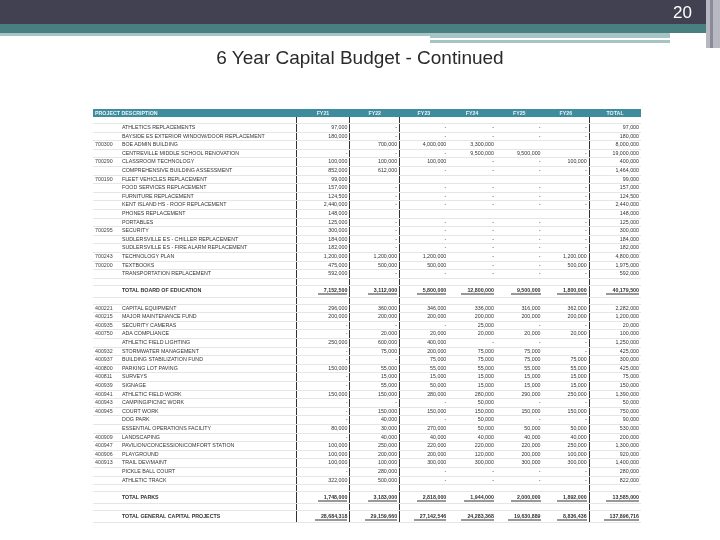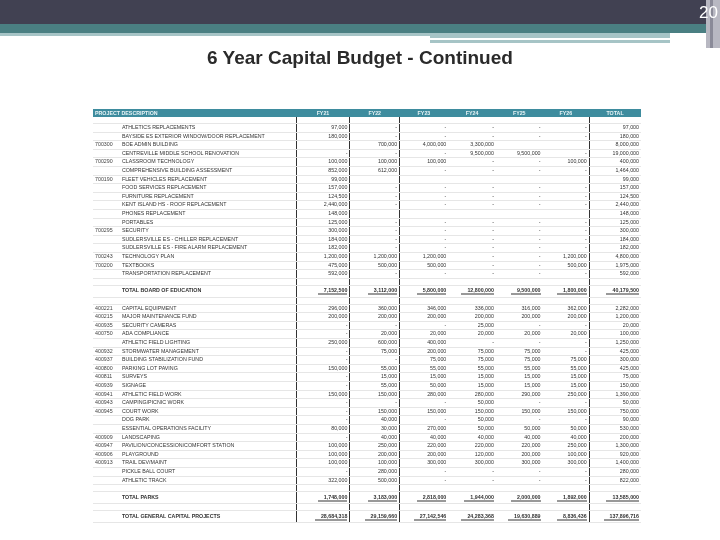--- a/index.html
+++ b/index.html
@@ -4,22 +4,22 @@
   <style>
     html, body { margin: 0; padding: 0; }
     body { width: 720px; height: 540px; position: relative; background: #ffffff; overflow: hidden; font-family: "Liberation Sans", sans-serif; }
     .topbar { position: absolute; left: 0; top: 0; width: 720px; height: 24px; background: #414152; }
     .tealbar { position: absolute; left: 0; top: 24px; width: 720px; height: 9px; background: #4a7f82; }
     .tealbar2 { position: absolute; left: 0; top: 33px; width: 430px; height: 3px; background: #a6c4c6; }
     .tealbar3 { position: absolute; left: 430px; top: 33px; width: 240px; height: 10px; background: #a6c4c6; }
     .tealbar3 .inner { position: absolute; left: 0; top: 5px; width: 240px; height: 2px; background: #ffffff; }
     .rightedge { position: absolute; left: 706px; top: 0; width: 14px; height: 48px; background: #b8b8c2; }
     .rightedge2 { position: absolute; left: 710px; top: 0; width: 3px; height: 48px; background: #8a8a98; }
-    .pagenum { position: absolute; right: 2px; top: 3px; color: #ffffff; font-size: 17px; }
-    .title { position: absolute; left: 0; top: 46px; width: 720px; text-align: center; font-size: 19px; font-weight: bold; color: #2a2a2a; line-height: 23px; font-family: "Liberation Sans", sans-serif; }
+    .pagenum { position: absolute; right: 28px; top: 3px; color: #ffffff; font-size: 17px; }
+    .title { position: absolute; left: 0; top: 46px; width: 720px; text-align: center; font-size: 19px; font-weight: normal; color: #2a2a2a; line-height: 23px; font-family: "Liberation Sans", sans-serif; }
     .tablewrap { position: absolute; left: 93px; top: 109px; width: 548px; }
     table { border-collapse: collapse; width: 548px; table-layout: fixed; font-size: 5.3px; color: #333; }
     th { background: #3e8c9e; color: #e8f4f6; font-weight: bold; height: 8px; padding: 0 2px; text-align: center; font-size: 5.3px; }
     th.desc { text-align: left; }
     td { height: 7.6px; padding: 0 2px; border-bottom: 1px solid #e6e6e6; white-space: nowrap; overflow: hidden; line-height: 7.6px; }
     td.num { text-align: right; }
     td.code { color: #444; }
     td.sep { border-right: 1.5px solid #333; }
     tr.total td { font-weight: bold; height: 11px; }
     tr.total td.num span { border-bottom: 2px solid #999; padding: 0 0 0 6px; }

